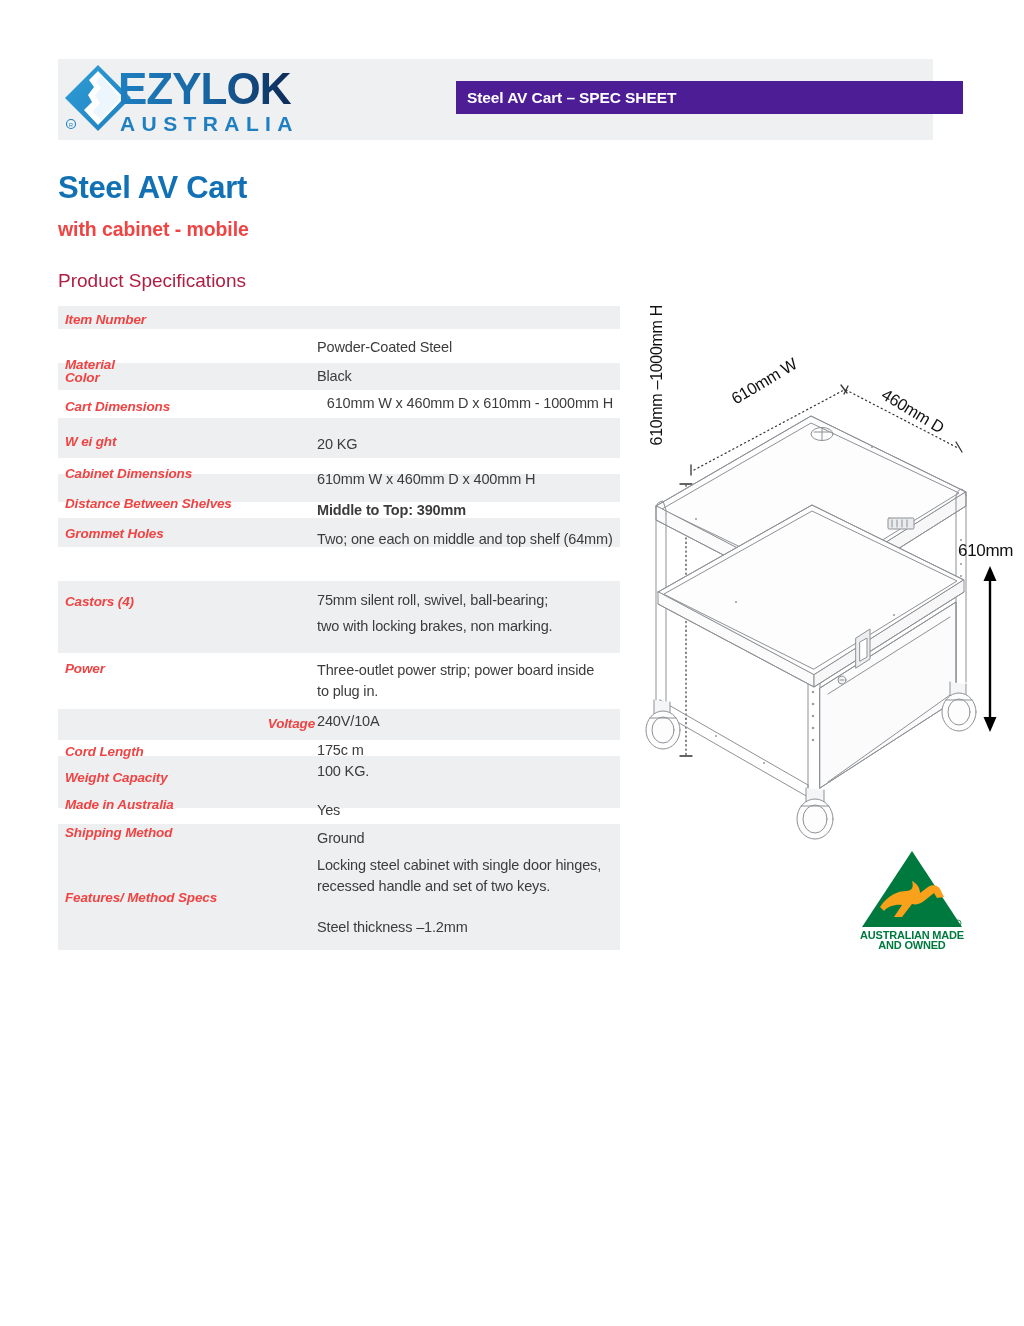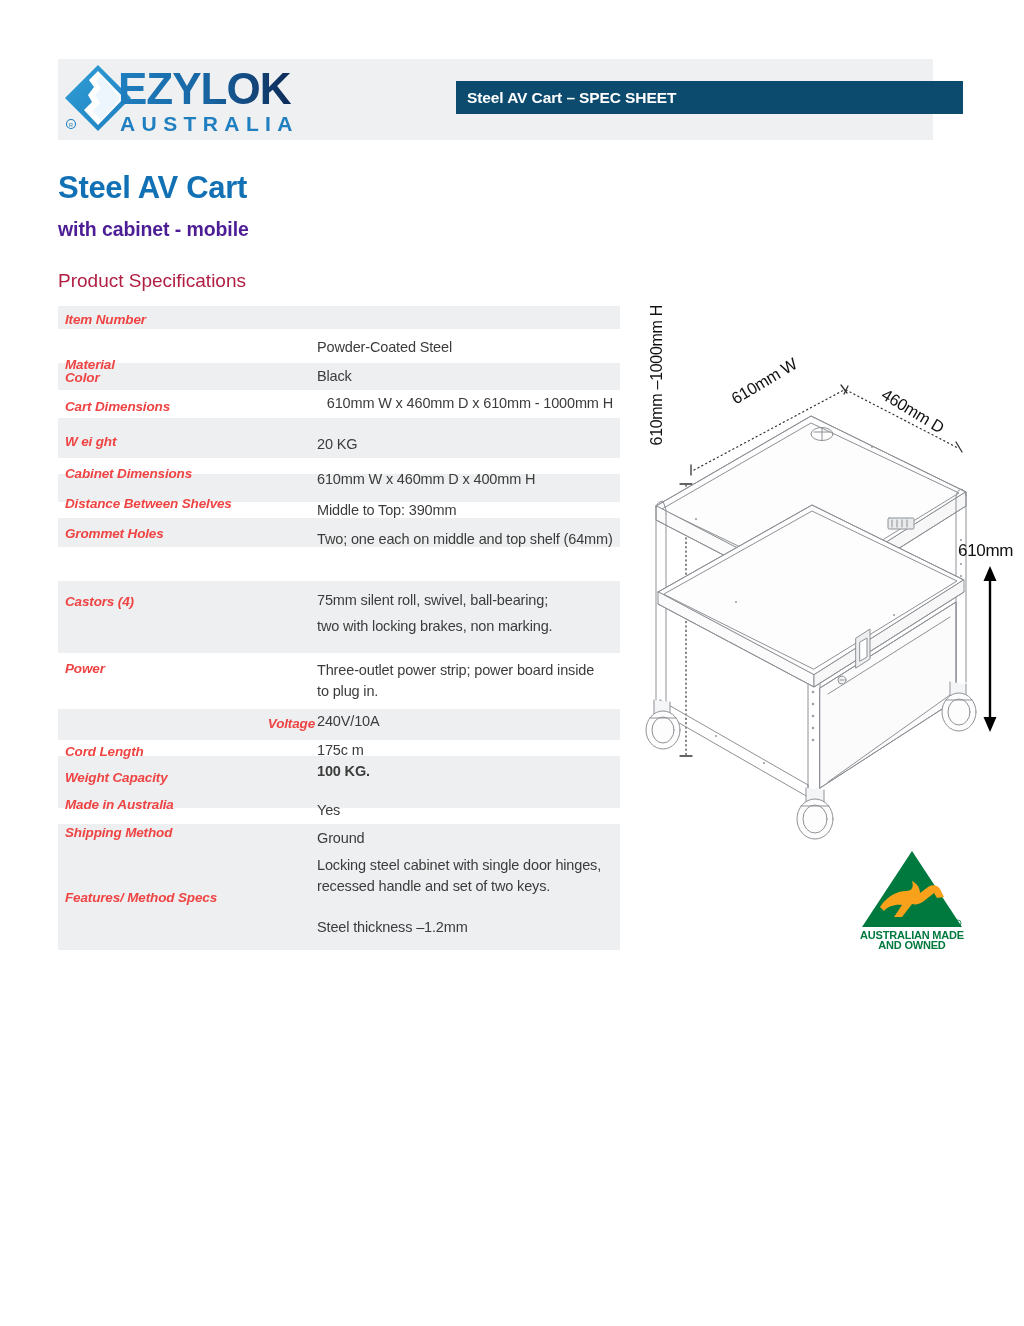--- a/index.html
+++ b/index.html
@@ -32,21 +32,21 @@
     height: 76px;
   }
   #logo svg { display: block; }
 
   #spec-banner {
     position: absolute;
     left: 456px;
     top: 81px;
     width: 507px;
     height: 33px;
-    background: #0c4a6e;
+    background: #4c1d95;
     display: flex;
     align-items: center;
   }
   #spec-banner-label {
     color: #ffffff;
     font-size: 15.5px;
     font-weight: bold;
     letter-spacing: -0.1px;
     padding-left: 11px;
     white-space: nowrap;
@@ -61,21 +61,21 @@
     font-weight: bold;
     color: #1271b5;
     letter-spacing: -0.3px;
   }
   #page-subtitle {
     position: absolute;
     left: 58px;
     top: 218px;
     font-size: 19.5px;
     font-weight: bold;
-    color: #4c1d95;
+    color: #ef4444;
     letter-spacing: -0.1px;
   }
   #section-heading {
     position: absolute;
     left: 58px;
     top: 270px;
     font-size: 19px;
     color: #b01e42;
     letter-spacing: 0px;
   }
@@ -239,28 +239,28 @@
   <div class="tbl-label" style="top:464px;">Weight Capacity</div>
   <div class="tbl-label" style="top:491px;">Made in Australia</div>
   <div class="tbl-label" style="top:519px;">Shipping Method</div>
   <div class="tbl-label" style="top:584px;">Features/ Method Specs</div>
 
   <div class="tbl-value" style="top:31px;">Powder-Coated Steel</div>
   <div class="tbl-value" style="top:60px;">Black</div>
   <div class="tbl-value" style="top:87px;width:296px;text-align:right;">610mm W x 460mm D x 610mm - 1000mm H</div>
   <div class="tbl-value" style="top:128px;">20 KG</div>
   <div class="tbl-value" style="top:163px;width:310px;">610mm W x 460mm D x 400mm H</div>
-  <div class="tbl-value" style="top:194px;">Middle to Top: 390mm</div>
+  <div class="tbl-value" style="top:194px;font-weight:bold;">Middle to Top: 390mm</div>
   <div class="tbl-value" style="top:223px;width:296px;">Two; one each on middle and top shelf (64mm)</div>
   <div class="tbl-value" style="top:284px;width:310px;">75mm silent roll, swivel, ball-bearing;</div>
   <div class="tbl-value" style="top:310px;width:262px;">two with locking brakes, non marking.</div>
   <div class="tbl-value" style="top:354px;width:290px;">Three-outlet power strip; power board inside to plug in.</div>
   <div class="tbl-value" style="top:405px;">240V/10A</div>
   <div class="tbl-value" style="top:434px;">175c m</div>
-  <div class="tbl-value" style="top:455px;font-weight:bold;">100 KG.</div>
+  <div class="tbl-value" style="top:455px;">100 KG.</div>
   <div class="tbl-value" style="top:494px;">Yes</div>
   <div class="tbl-value" style="top:522px;">Ground</div>
   <div class="tbl-value" style="top:549px;width:290px;">Locking steel cabinet with single door hinges, recessed handle and set of two keys.</div>
   <div class="tbl-value" style="top:611px;width:290px;">Steel thickness –1.2mm</div>
 </div>
 
 <div id="drawing">
   <svg width="388" height="480" viewBox="0 0 388 480" xmlns="http://www.w3.org/2000/svg">
     <g fill="none" stroke="#8e9196" stroke-width="1" stroke-linejoin="round" stroke-linecap="round">
 

